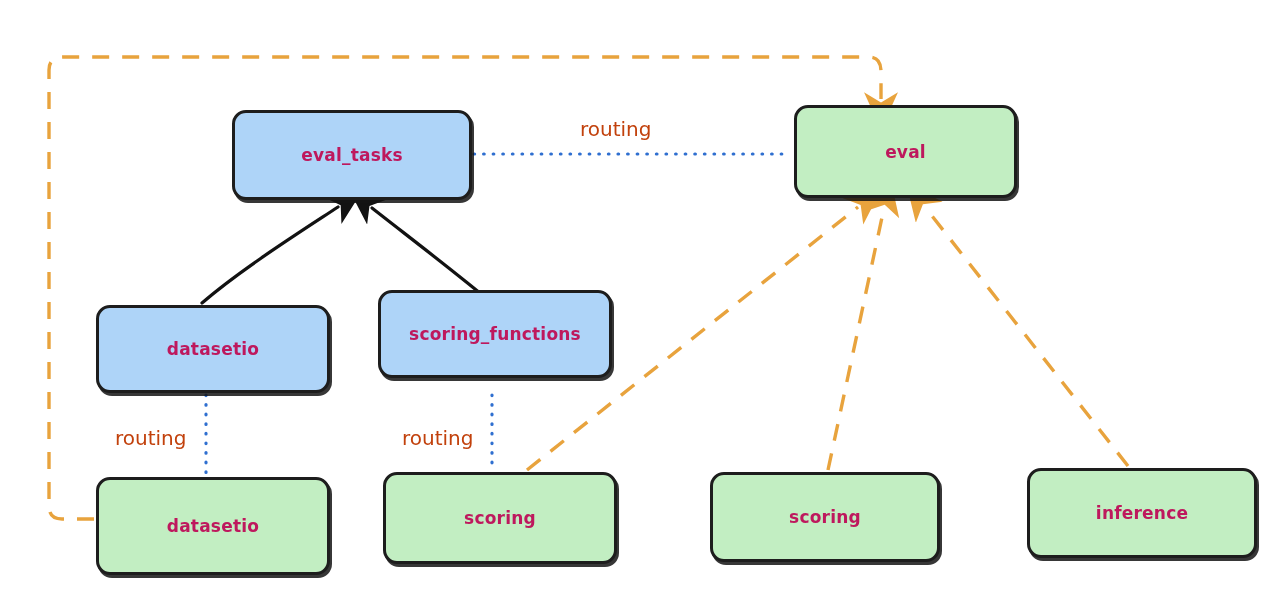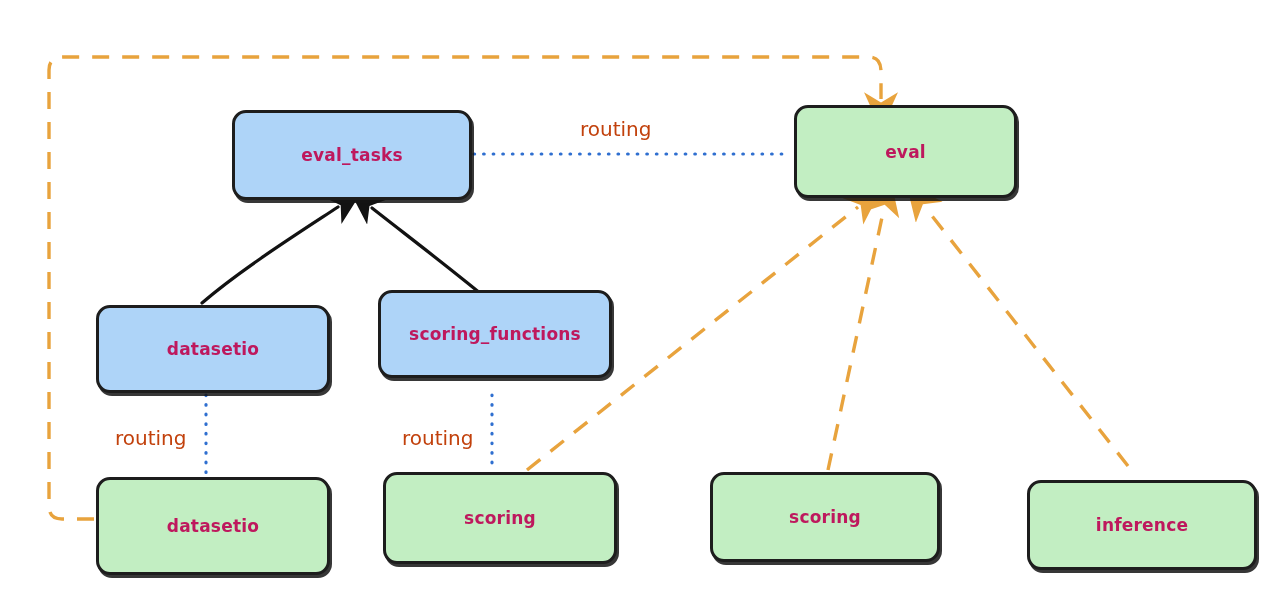--- a/index.html
+++ b/index.html
@@ -133,21 +133,21 @@
   </div>
 
   <div class="node provider" style="left:383px; top:472px; width:234px; height:92px;">
     <span class="node-label">scoring</span>
   </div>
 
   <div class="node provider" style="left:710px; top:472px; width:230px; height:90px;">
     <span class="node-label">scoring</span>
   </div>
 
-  <div class="node provider" style="left:1027px; top:468px; width:230px; height:90px;margin-top:12px;">
+  <div class="node provider" style="left:1027px; top:468px; width:230px; height:90px;">
     <span class="node-label">inference</span>
   </div>
 
   <div class="edge-label" style="left:578px; top:117px;">routing</div>
 
   <div class="edge-label" style="left:113px; top:426px;">routing</div>
 
   <div class="edge-label" style="left:400px; top:426px;">routing</div>
 
 </div>

